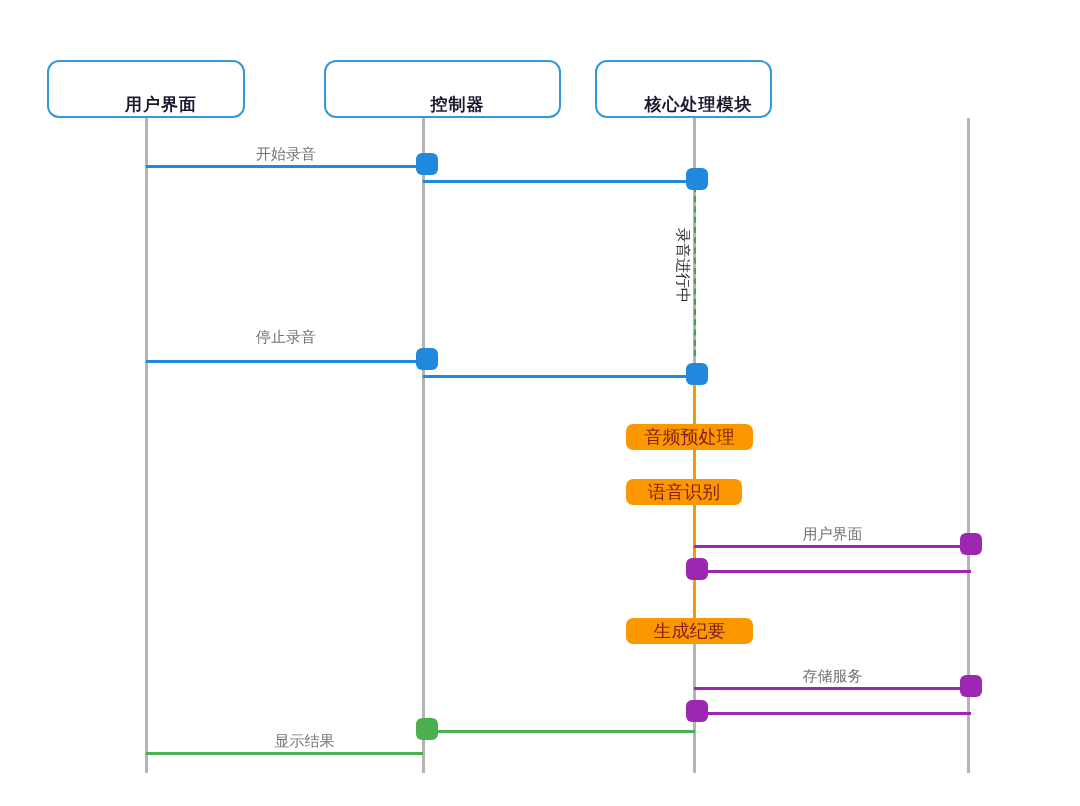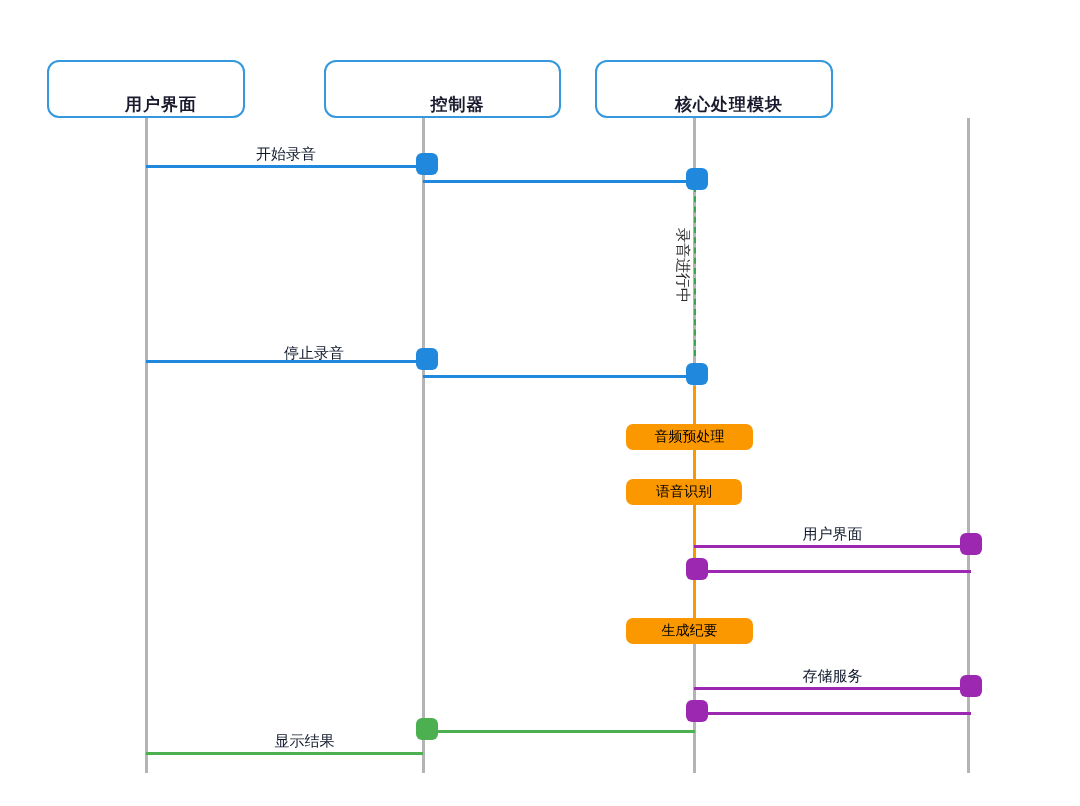--- a/index.html
+++ b/index.html
@@ -44,21 +44,21 @@
   }
 
   
   .msg-line {
     position: absolute;
     height: 3px;
   }
   .msg-label {
     position: absolute;
     font-size: 15px;
-    color: #0f172a;
+    color: #737373;
     white-space: nowrap;
     text-align: center;
   }
 
   
   .activation {
     position: absolute;
     width: 22px;
     height: 22px;
     border-radius: 6px;
@@ -68,22 +68,22 @@
   .process-box {
     position: absolute;
     height: 26px;
     border-radius: 7px;
     background: #fb9800;
     display: flex;
     align-items: center;
     justify-content: center;
   }
   .process-label {
-    font-size: 14px;
-    color: #000000;
+    font-size: 18px;
+    color: #7f1d1d;
     white-space: nowrap;
     font-family: Liberation Sans, sans-serif;
   }
   .orange-spine {
     position: absolute;
     width: 3px;
     background: #fb9800;
   }
 
   
@@ -110,36 +110,36 @@
   <div class="lifeline" style="left:422px; top:118px; height:655px;"></div>
   <div class="lifeline" style="left:693px; top:118px; height:655px;"></div>
   <div class="lifeline" style="left:967px; top:118px; height:655px;"></div>
 
   <div class="participant" style="left:47px; top:60px; width:198px;">
     <span class="participant-label">用户界面</span>
   </div>
   <div class="participant" style="left:324px; top:60px; width:237px;">
     <span class="participant-label">控制器</span>
   </div>
-  <div class="participant" style="left:595px; top:60px; width:238px;">
+  <div class="participant" style="left:595px; top:60px; width:177px;">
     <span class="participant-label">核心处理模块</span>
   </div>
 
   <div class="duration-line" style="left:694px; top:186px; height:170px;"></div>
   <div class="rotated-note" style="left:692px; top:228px;">录音进行中</div>
 
   <div class="msg-line" style="left:146px; top:165px; width:280px; background:#2089dd;"></div>
   <div class="msg-label" style="left:146px; top:145px; width:280px;">开始录音</div>
   <div class="activation" style="left:416px; top:153px; background:#2089dd;"></div>
 
   <div class="msg-line" style="left:423px; top:180px; width:277px; background:#2089dd;"></div>
   <div class="activation" style="left:686px; top:168px; background:#2089dd;"></div>
 
   <div class="msg-line" style="left:146px; top:360px; width:280px; background:#2089dd;"></div>
-  <div class="msg-label" style="left:146px; top:344px; width:280px;margin-left:28px;">停止录音</div>
+  <div class="msg-label" style="left:146px; top:328px; width:280px;">停止录音</div>
   <div class="activation" style="left:416px; top:348px; background:#2089dd;"></div>
 
   <div class="msg-line" style="left:423px; top:375px; width:277px; background:#2089dd;"></div>
   <div class="activation" style="left:686px; top:363px; background:#2089dd;"></div>
 
   <div class="orange-spine" style="left:693px; top:386px; height:258px;"></div>
 
   <div class="process-box" style="left:626px; top:424px; width:127px;">
     <span class="process-label">音频预处理</span>
   </div>

